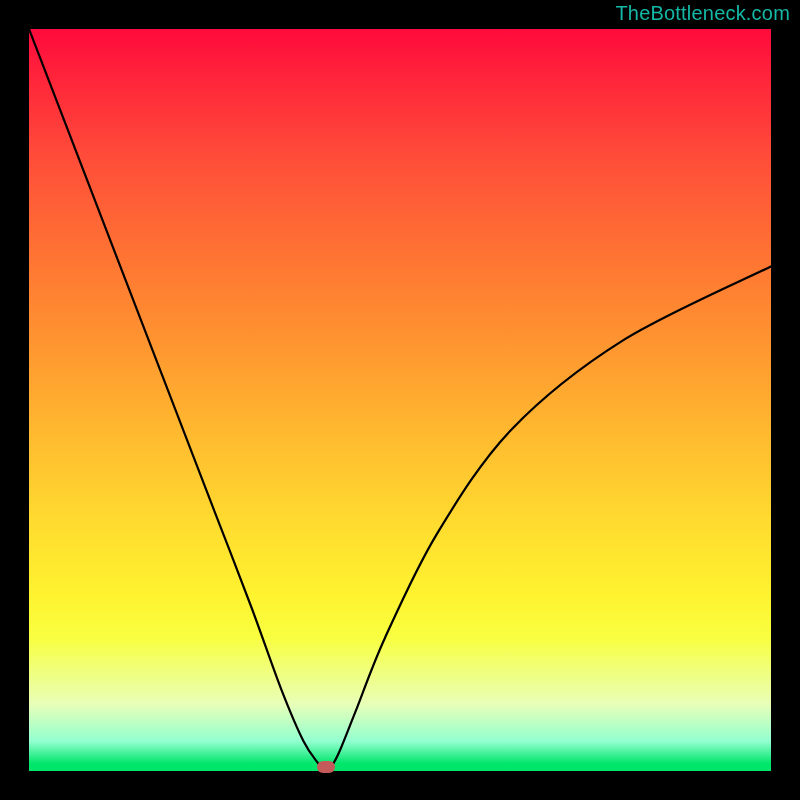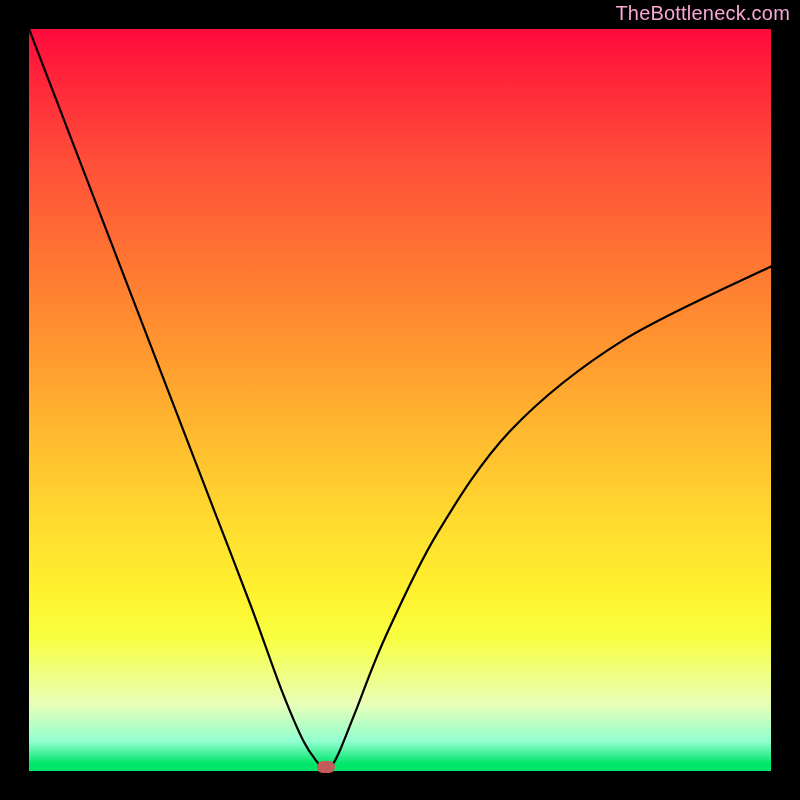--- a/index.html
+++ b/index.html
@@ -8,21 +8,21 @@
     height: 800px;
     background: #000;
     position: relative;
     overflow: hidden;
     font-family: Arial, Helvetica, sans-serif;
   }
   .watermark {
     position: absolute;
     top: 2px;
     right: 10px;
-    color: #f9a8d4;
+    color: #14b8a6;
     font-size: 20px;
     font-weight: 500;
     z-index: 10;
     letter-spacing: 0.2px;
   }
   .plot-area {
     position: absolute;
     left: 29px;
     top: 29px;
     width: 742px;

